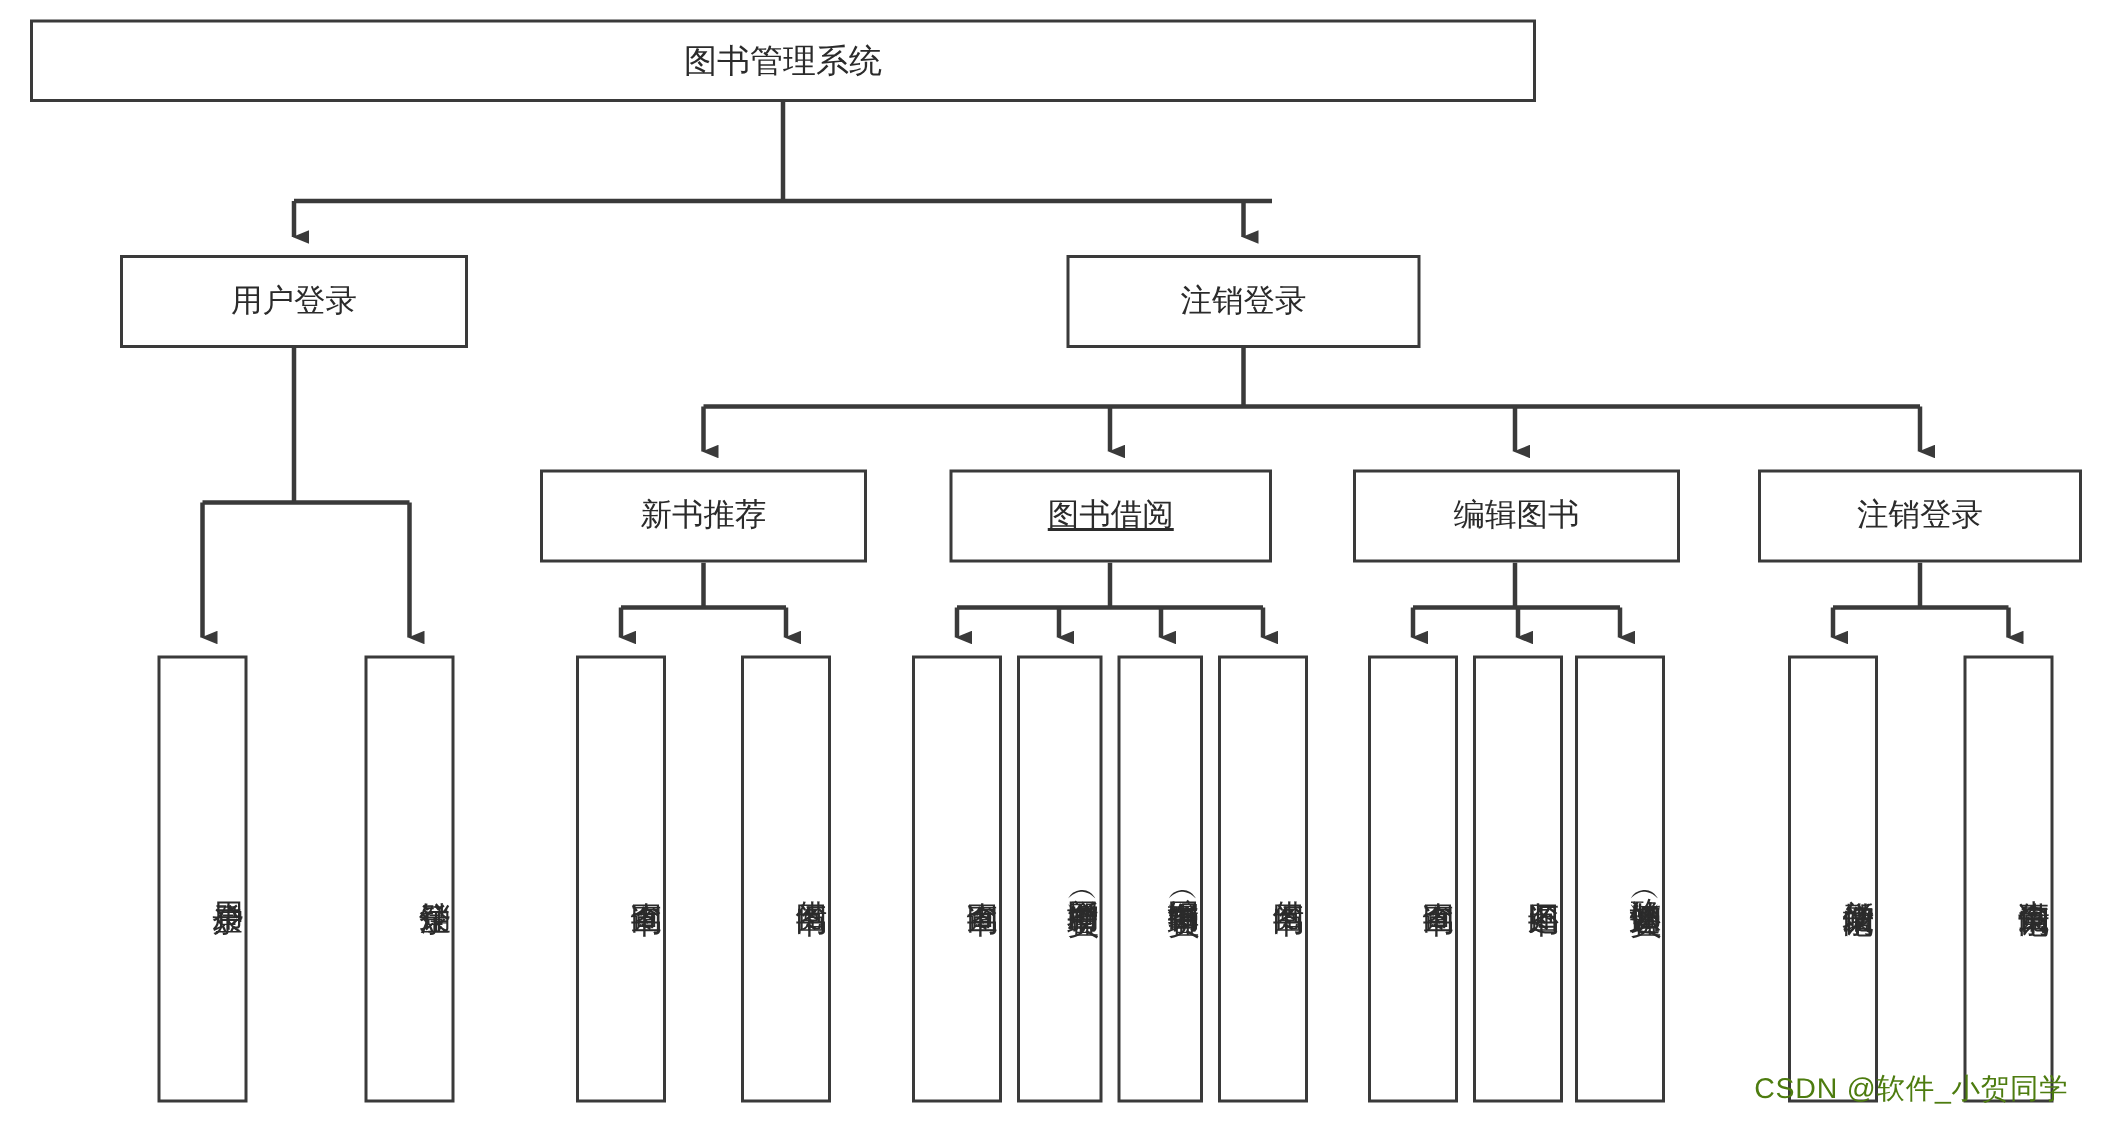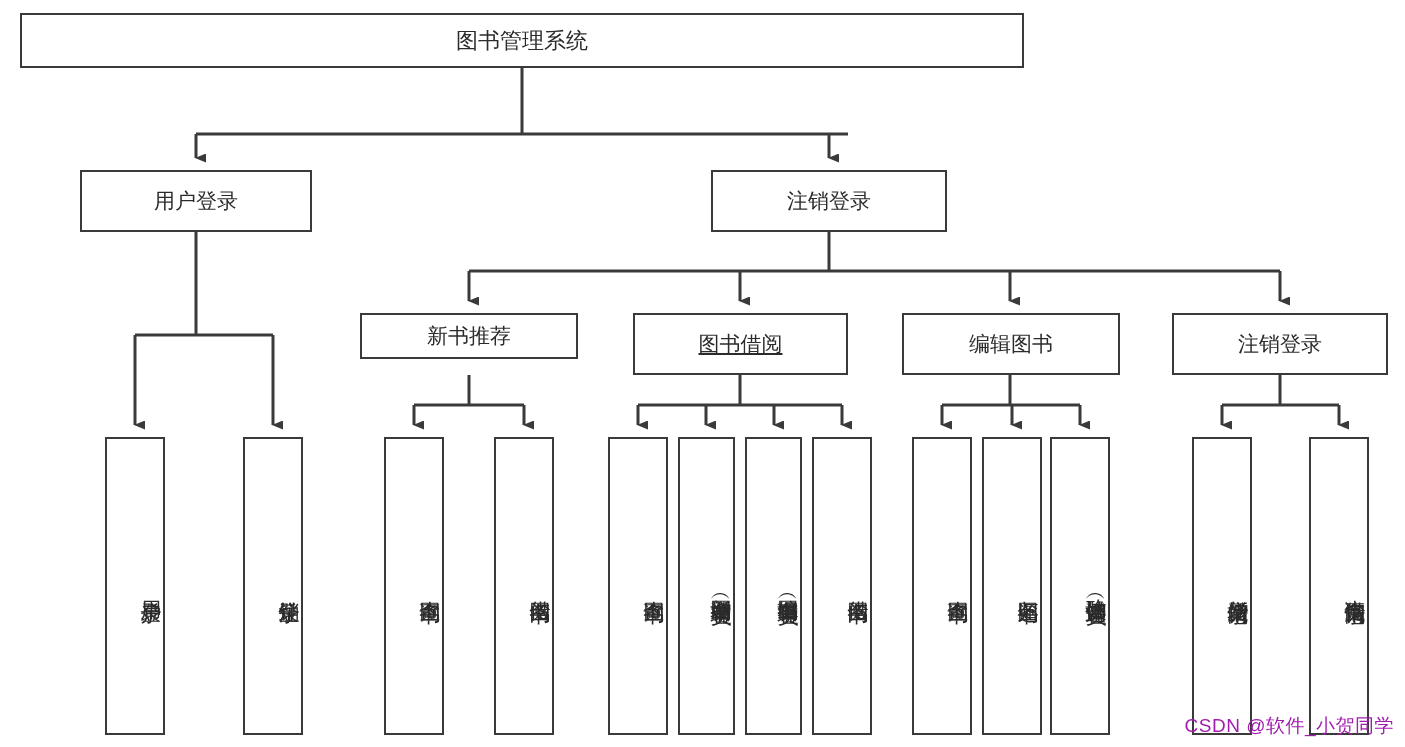--- a/index.html
+++ b/index.html
@@ -62,24 +62,24 @@
     text-orientation: upright;
     display: block;
     max-height: 100%;
   }
   .node-label {
     display: block;
     white-space: pre-line;
   }
   #watermark {
     position: absolute;
-    right: 11px;
+    right: 26px;
     bottom: 8px;
     font-size: 19px;
-    color: #a21caf;
+    color: #4d7c0f;
     letter-spacing: 0.5px;
     z-index: 5;
     white-space: nowrap;
   }
 </style>
 </head>
 <body>
 
 <div id="diagram-root">
 
@@ -150,21 +150,21 @@
   </div>
 
   <div class="node level-1" style="left:80px; top:170px; width:232px; height:62px;">
     <span class="node-label">用户登录</span>
   </div>
 
   <div class="node level-1" style="left:711px; top:170px; width:236px; height:62px;">
     <span class="node-label">注销登录</span>
   </div>
 
-  <div class="node level-2" style="left:360px; top:313px; width:218px; height:46px;">
+  <div class="node level-2" style="left:360px; top:313px; width:218px; height:62px;">
     <span class="node-label">新书推荐</span>
   </div>
 
   <div class="node level-2" style="left:633px; top:313px; width:215px; height:62px;text-decoration:underline;">
     <span class="node-label">图书借阅</span>
   </div>
 
   <div class="node level-2" style="left:902px; top:313px; width:218px; height:62px;">
     <span class="node-label">编辑图书</span>
   </div>

